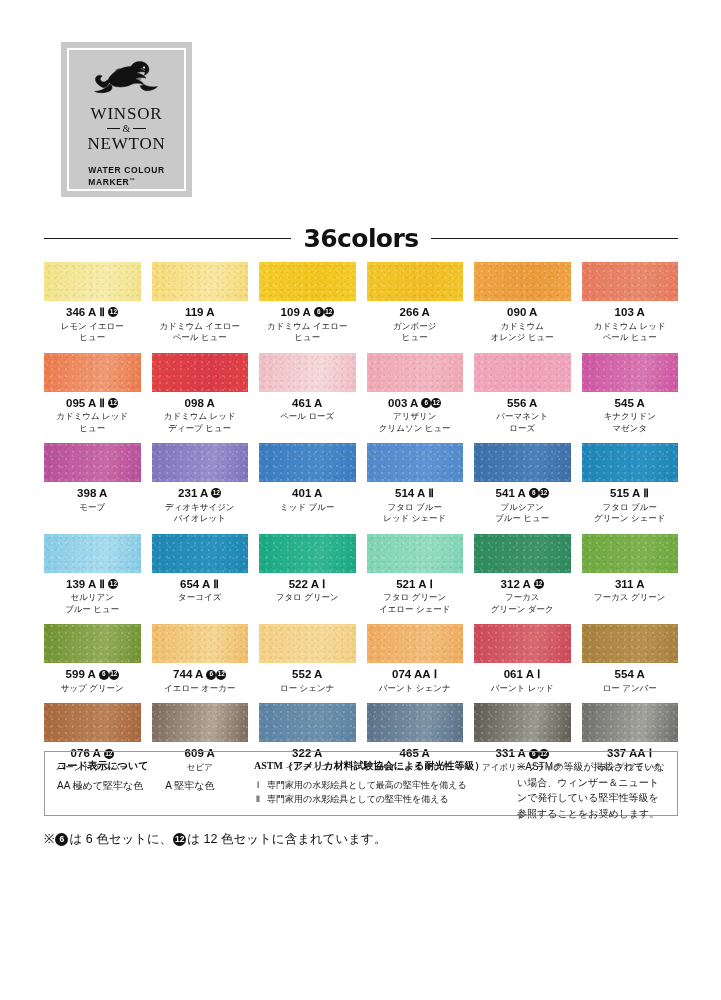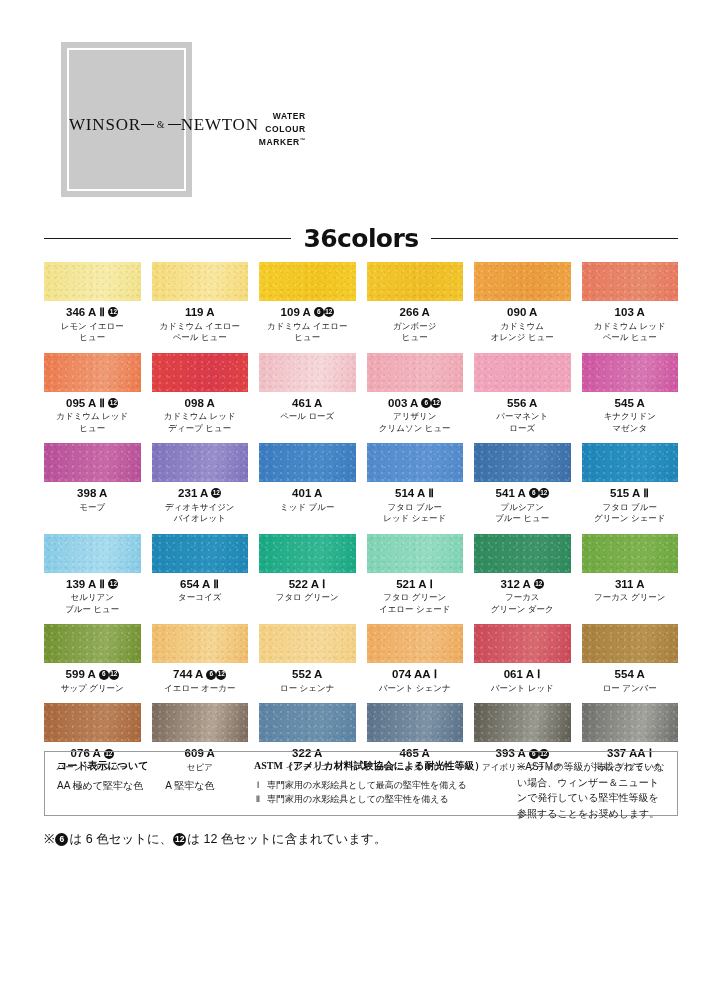--- a/index.html
+++ b/index.html
@@ -26,21 +26,21 @@
     background: #c9c9c9;
     box-sizing: border-box;
     padding: 6px;
   }
   .logo-inner {
     width: 100%;
     height: 100%;
     border: 2px solid #ffffff;
     box-sizing: border-box;
     display: flex;
-    flex-direction: row;
+    flex-direction: column;
     align-items: center;
     justify-content: flex-start;
     padding-top: 9px;
   }
   .logo-crest { width: 84px; height: 46px; display:block; }
   .logo-winsor {
     font-family: "Liberation Serif", serif;
     font-size: 17px;
     letter-spacing: 0.8px;
     font-weight: 400;
@@ -65,21 +65,21 @@
     color: #111;
     line-height: 1.05;
     margin-top: 1px;
   }
   .logo-sub {
     font-family: "Liberation Sans", sans-serif;
     font-size: 8.5px;
     font-weight: bold;
     letter-spacing: 0.6px;
     color: #111;
-    text-align: right;
+    text-align: left;
     margin-top: 11px;
     line-height: 1.5;
   }
   .logo-sub sup { font-size: 5.5px; vertical-align: top; }
 
   
   .title-row {
     position: absolute;
     left: 44px;
     top: 224px;
@@ -655,21 +655,21 @@
       <div class="code-line">
         <span>465 A</span>
       </div>
       <div class="name-line">ペイニーズ グレー</div>
     </div>
     <div class="cell">
       <div class="swatch" style="background: linear-gradient(100deg, rgb(94, 92, 81) 0%, rgb(155, 154, 144) 62%, rgb(94, 92, 81) 100%);">
         <div class="grain"></div>
       </div>
       <div class="code-line">
-        <span>393 A</span>
+        <span>331 A</span>
         <span class="badges">
           <span class="badge">6</span>
           <span class="badge">12</span>
         </span>
       </div>
       <div class="name-line">アイボリー ブラック</div>
     </div>
     <div class="cell">
       <div class="swatch" style="background: linear-gradient(100deg, rgb(110, 110, 106) 0%, rgb(163, 163, 158) 62%, rgb(110, 110, 106) 100%);">
         <div class="grain"></div>

